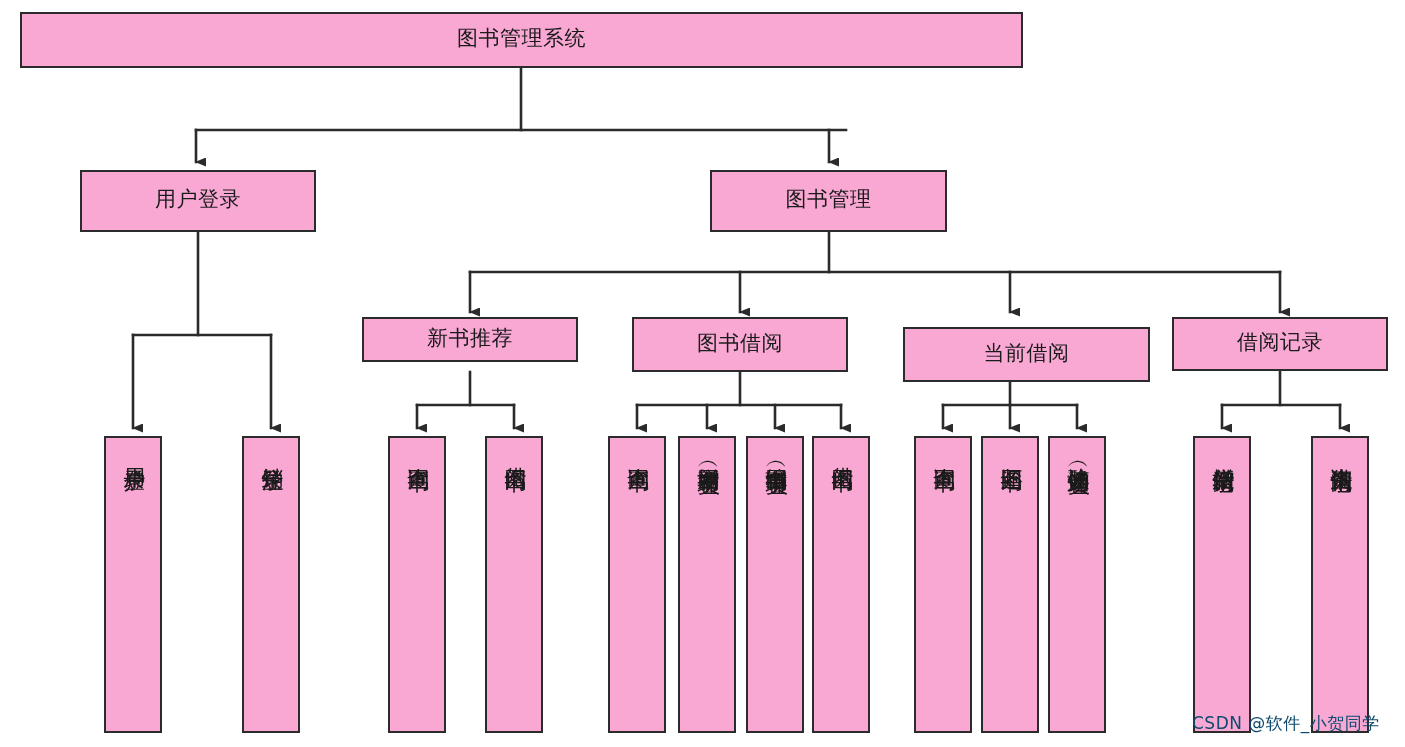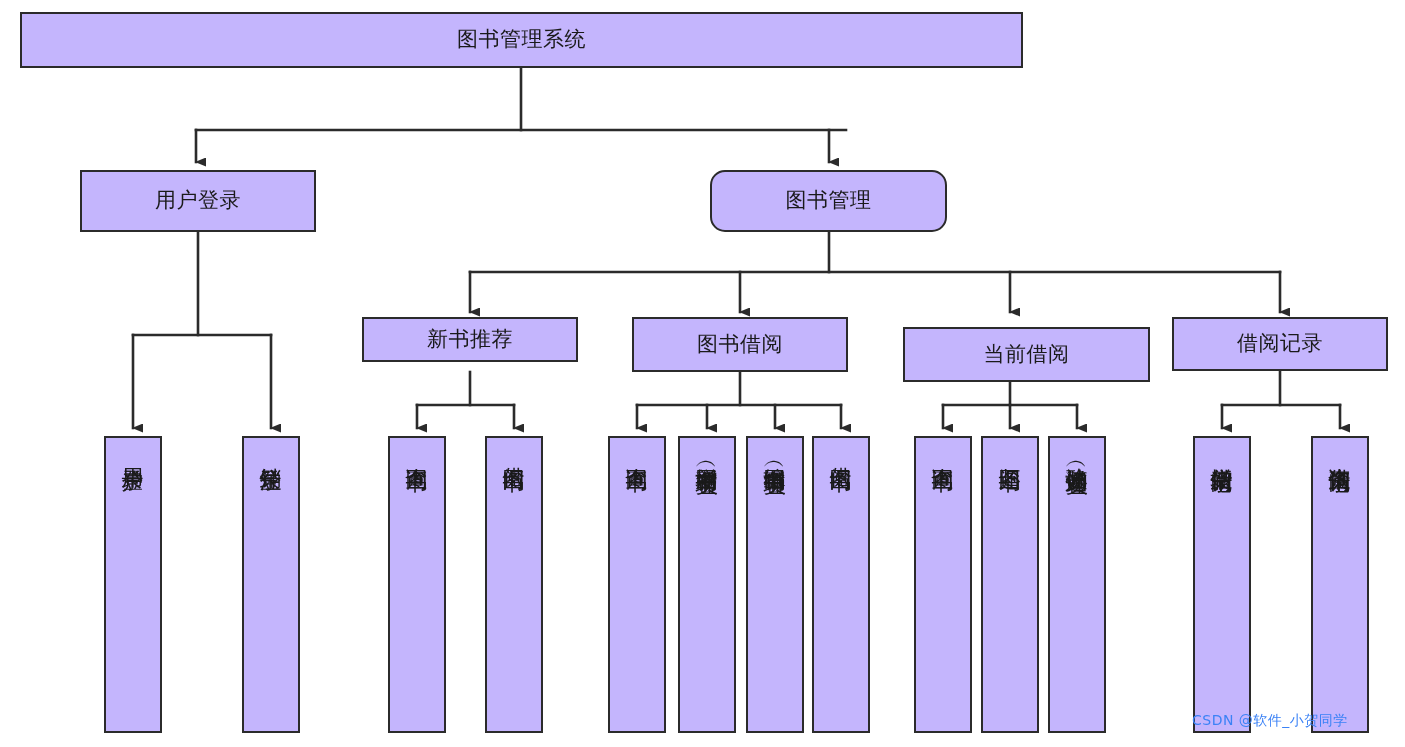--- a/index.html
+++ b/index.html
@@ -24,26 +24,27 @@
     position: absolute;
     left: 0;
     top: 0;
     width: 1405px;
     height: 747px;
     pointer-events: none;
   }
   .node {
     position: absolute;
     box-sizing: border-box;
-    background: #c4b5fd;
+    background: #f9a8d4;
     border: 2px solid #2b2b2b;
     display: flex;
     align-items: center;
     justify-content: center;
     z-index: 2;
+    font-family: Liberation Mono, monospace;
   }
   .node-label {
     color: #1a1a1a;
     font-size: 21px;
     line-height: 1.12;
     letter-spacing: 0.5px;
     white-space: nowrap;
     text-align: center;
   }
   .node.horizontal .node-label {
@@ -58,22 +59,22 @@
     writing-mode: vertical-rl;
     text-orientation: upright;
     font-size: 22px;
     line-height: 1.05;
     letter-spacing: 1px;
   }
   #watermark {
     position: absolute;
     left: 1192px;
     top: 712px;
-    font-size: 14px;
-    color: #3b82f6;
+    font-size: 17px;
+    color: #0c4a6e;
     letter-spacing: 0.5px;
     white-space: nowrap;
     z-index: 5;
     font-family: "DejaVu Sans", "Liberation Sans", sans-serif;
   }
 </style>
 </head>
 <body>
 
 <div id="diagram-root">
@@ -129,21 +130,21 @@
   </svg>
 
   <div class="node horizontal" style="left:20px; top:12px; width:1003px; height:56px;">
     <span class="node-label">图书管理系统</span>
   </div>
 
   <div class="node horizontal" style="left:80px; top:170px; width:236px; height:62px;">
     <span class="node-label">用户登录</span>
   </div>
 
-  <div class="node horizontal" style="left:710px; top:170px; width:237px; height:62px;border-radius:15px;">
+  <div class="node horizontal" style="left:710px; top:170px; width:237px; height:62px;">
     <span class="node-label">图书管理</span>
   </div>
 
   <div class="node horizontal" style="left:362px; top:317px; width:216px; height:45px;">
     <span class="node-label">新书推荐</span>
   </div>
 
   <div class="node horizontal" style="left:632px; top:317px; width:216px; height:55px;">
     <span class="node-label">图书借阅</span>
   </div>

